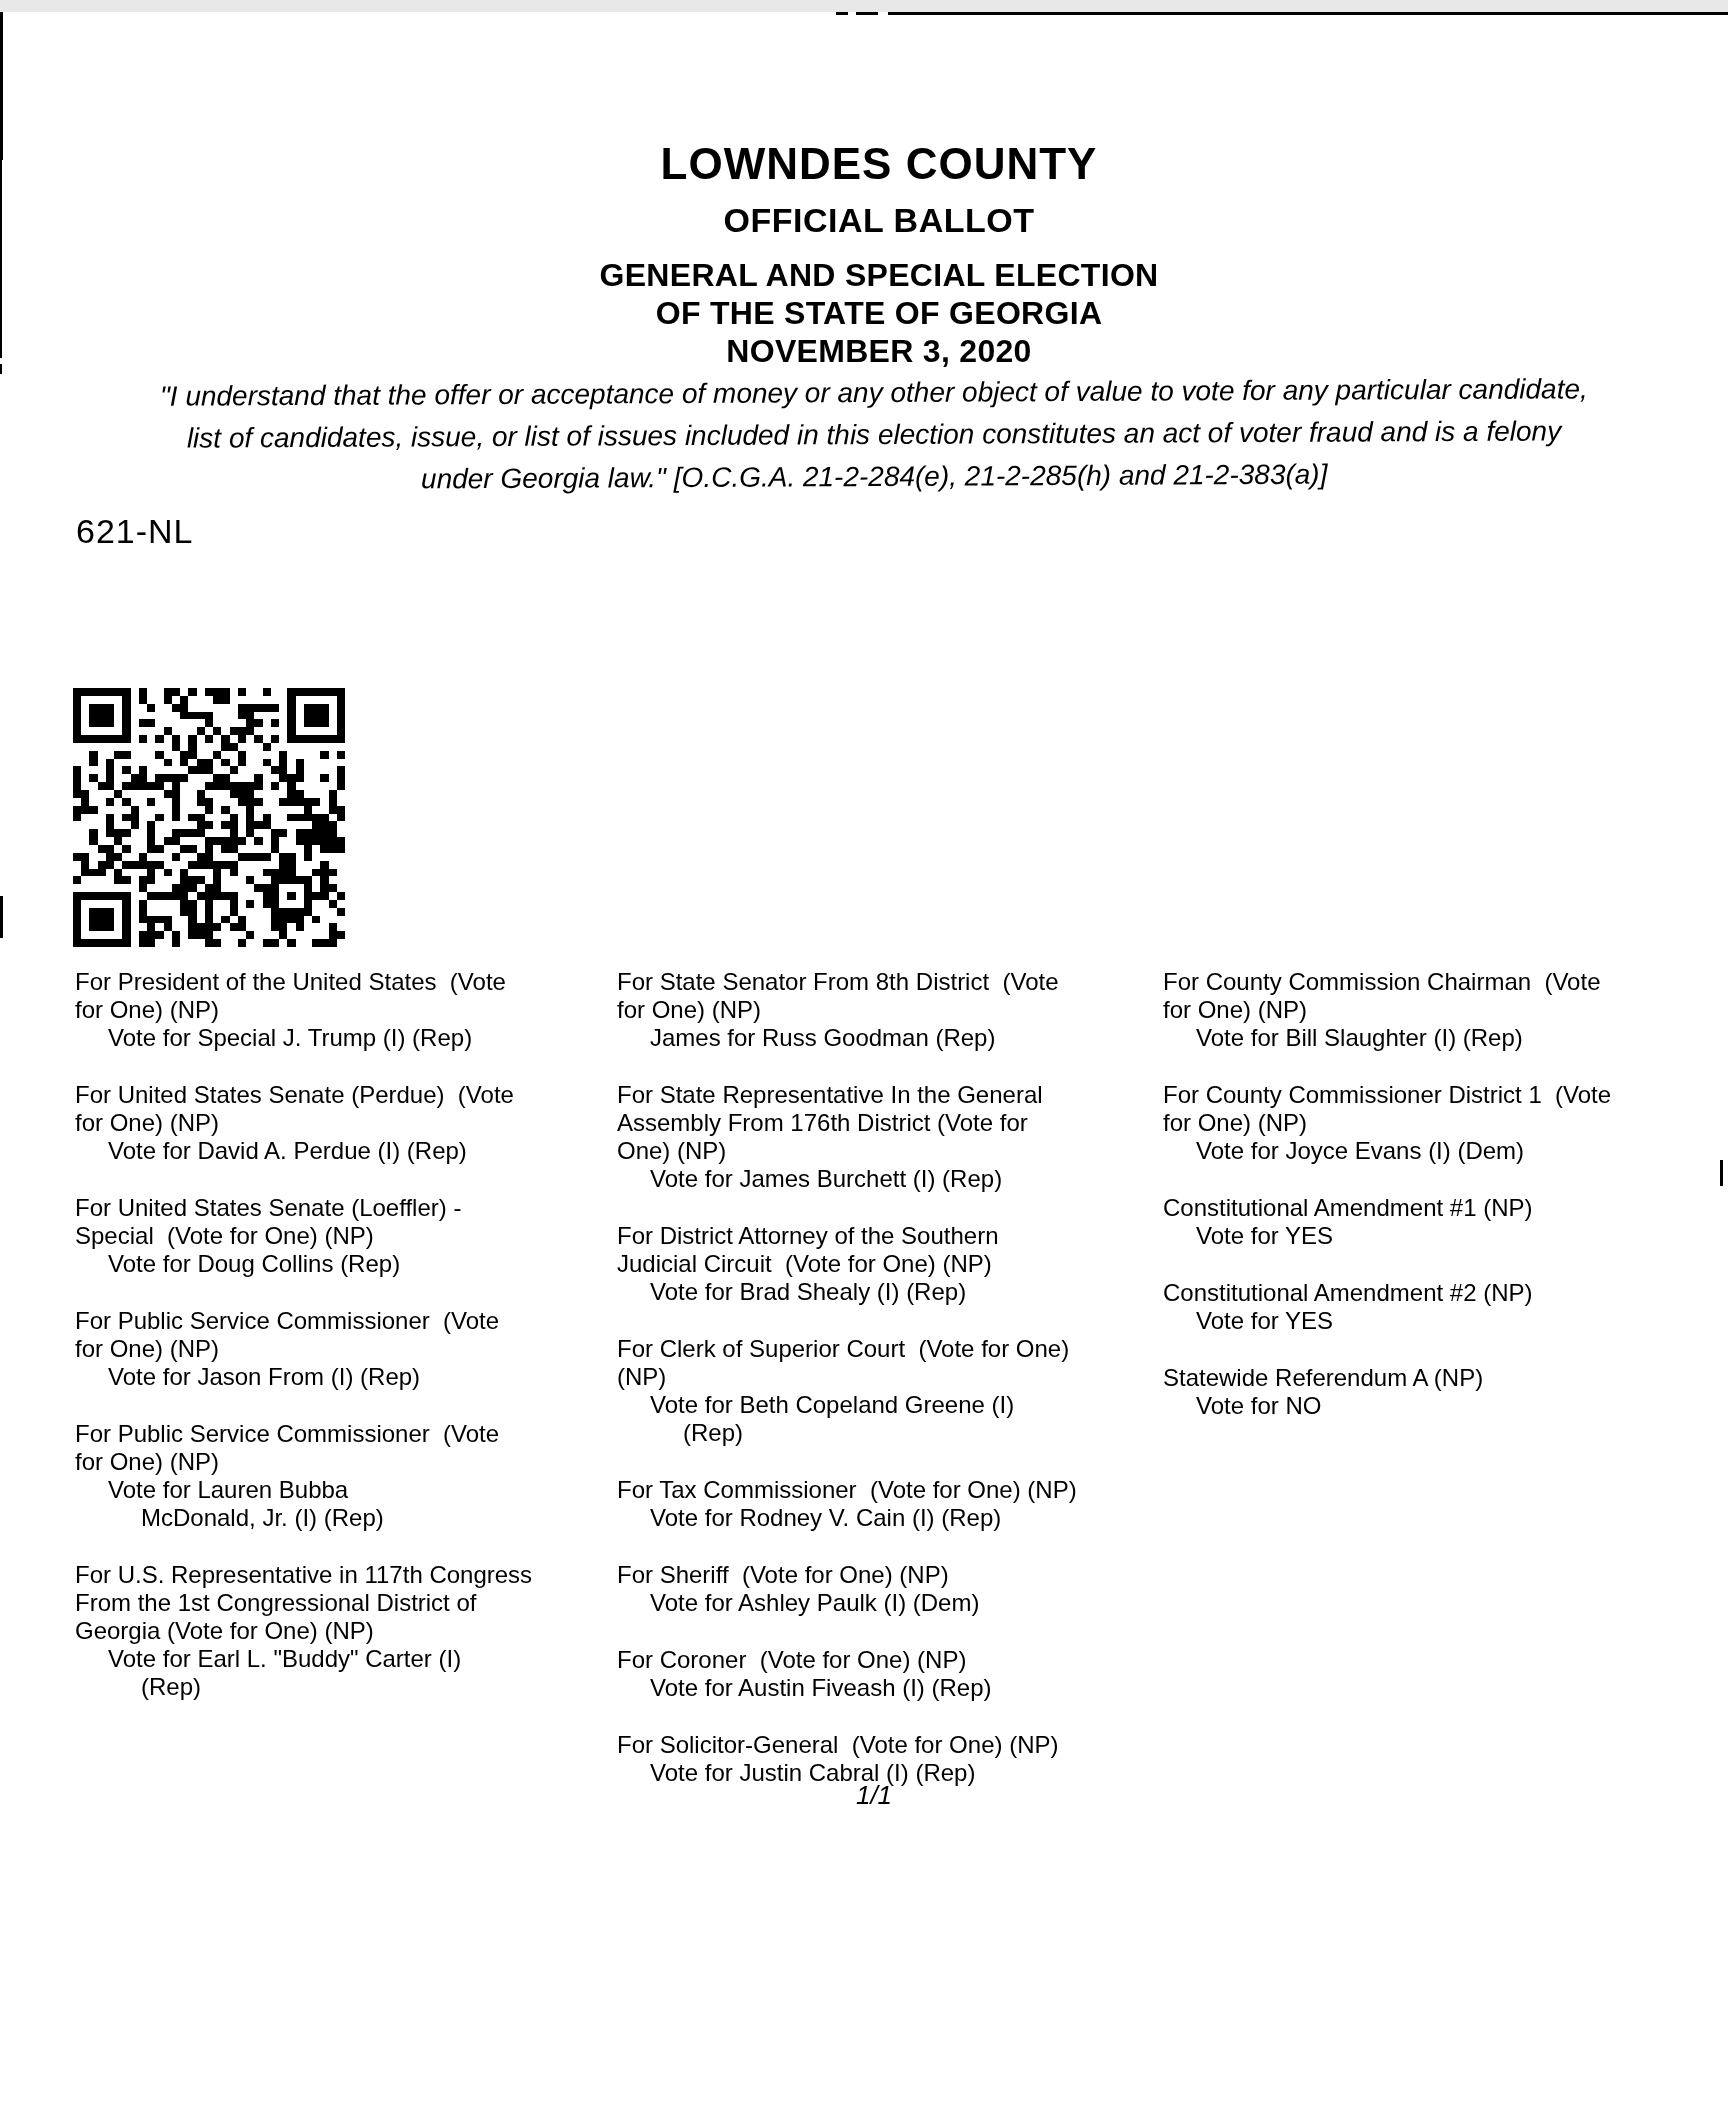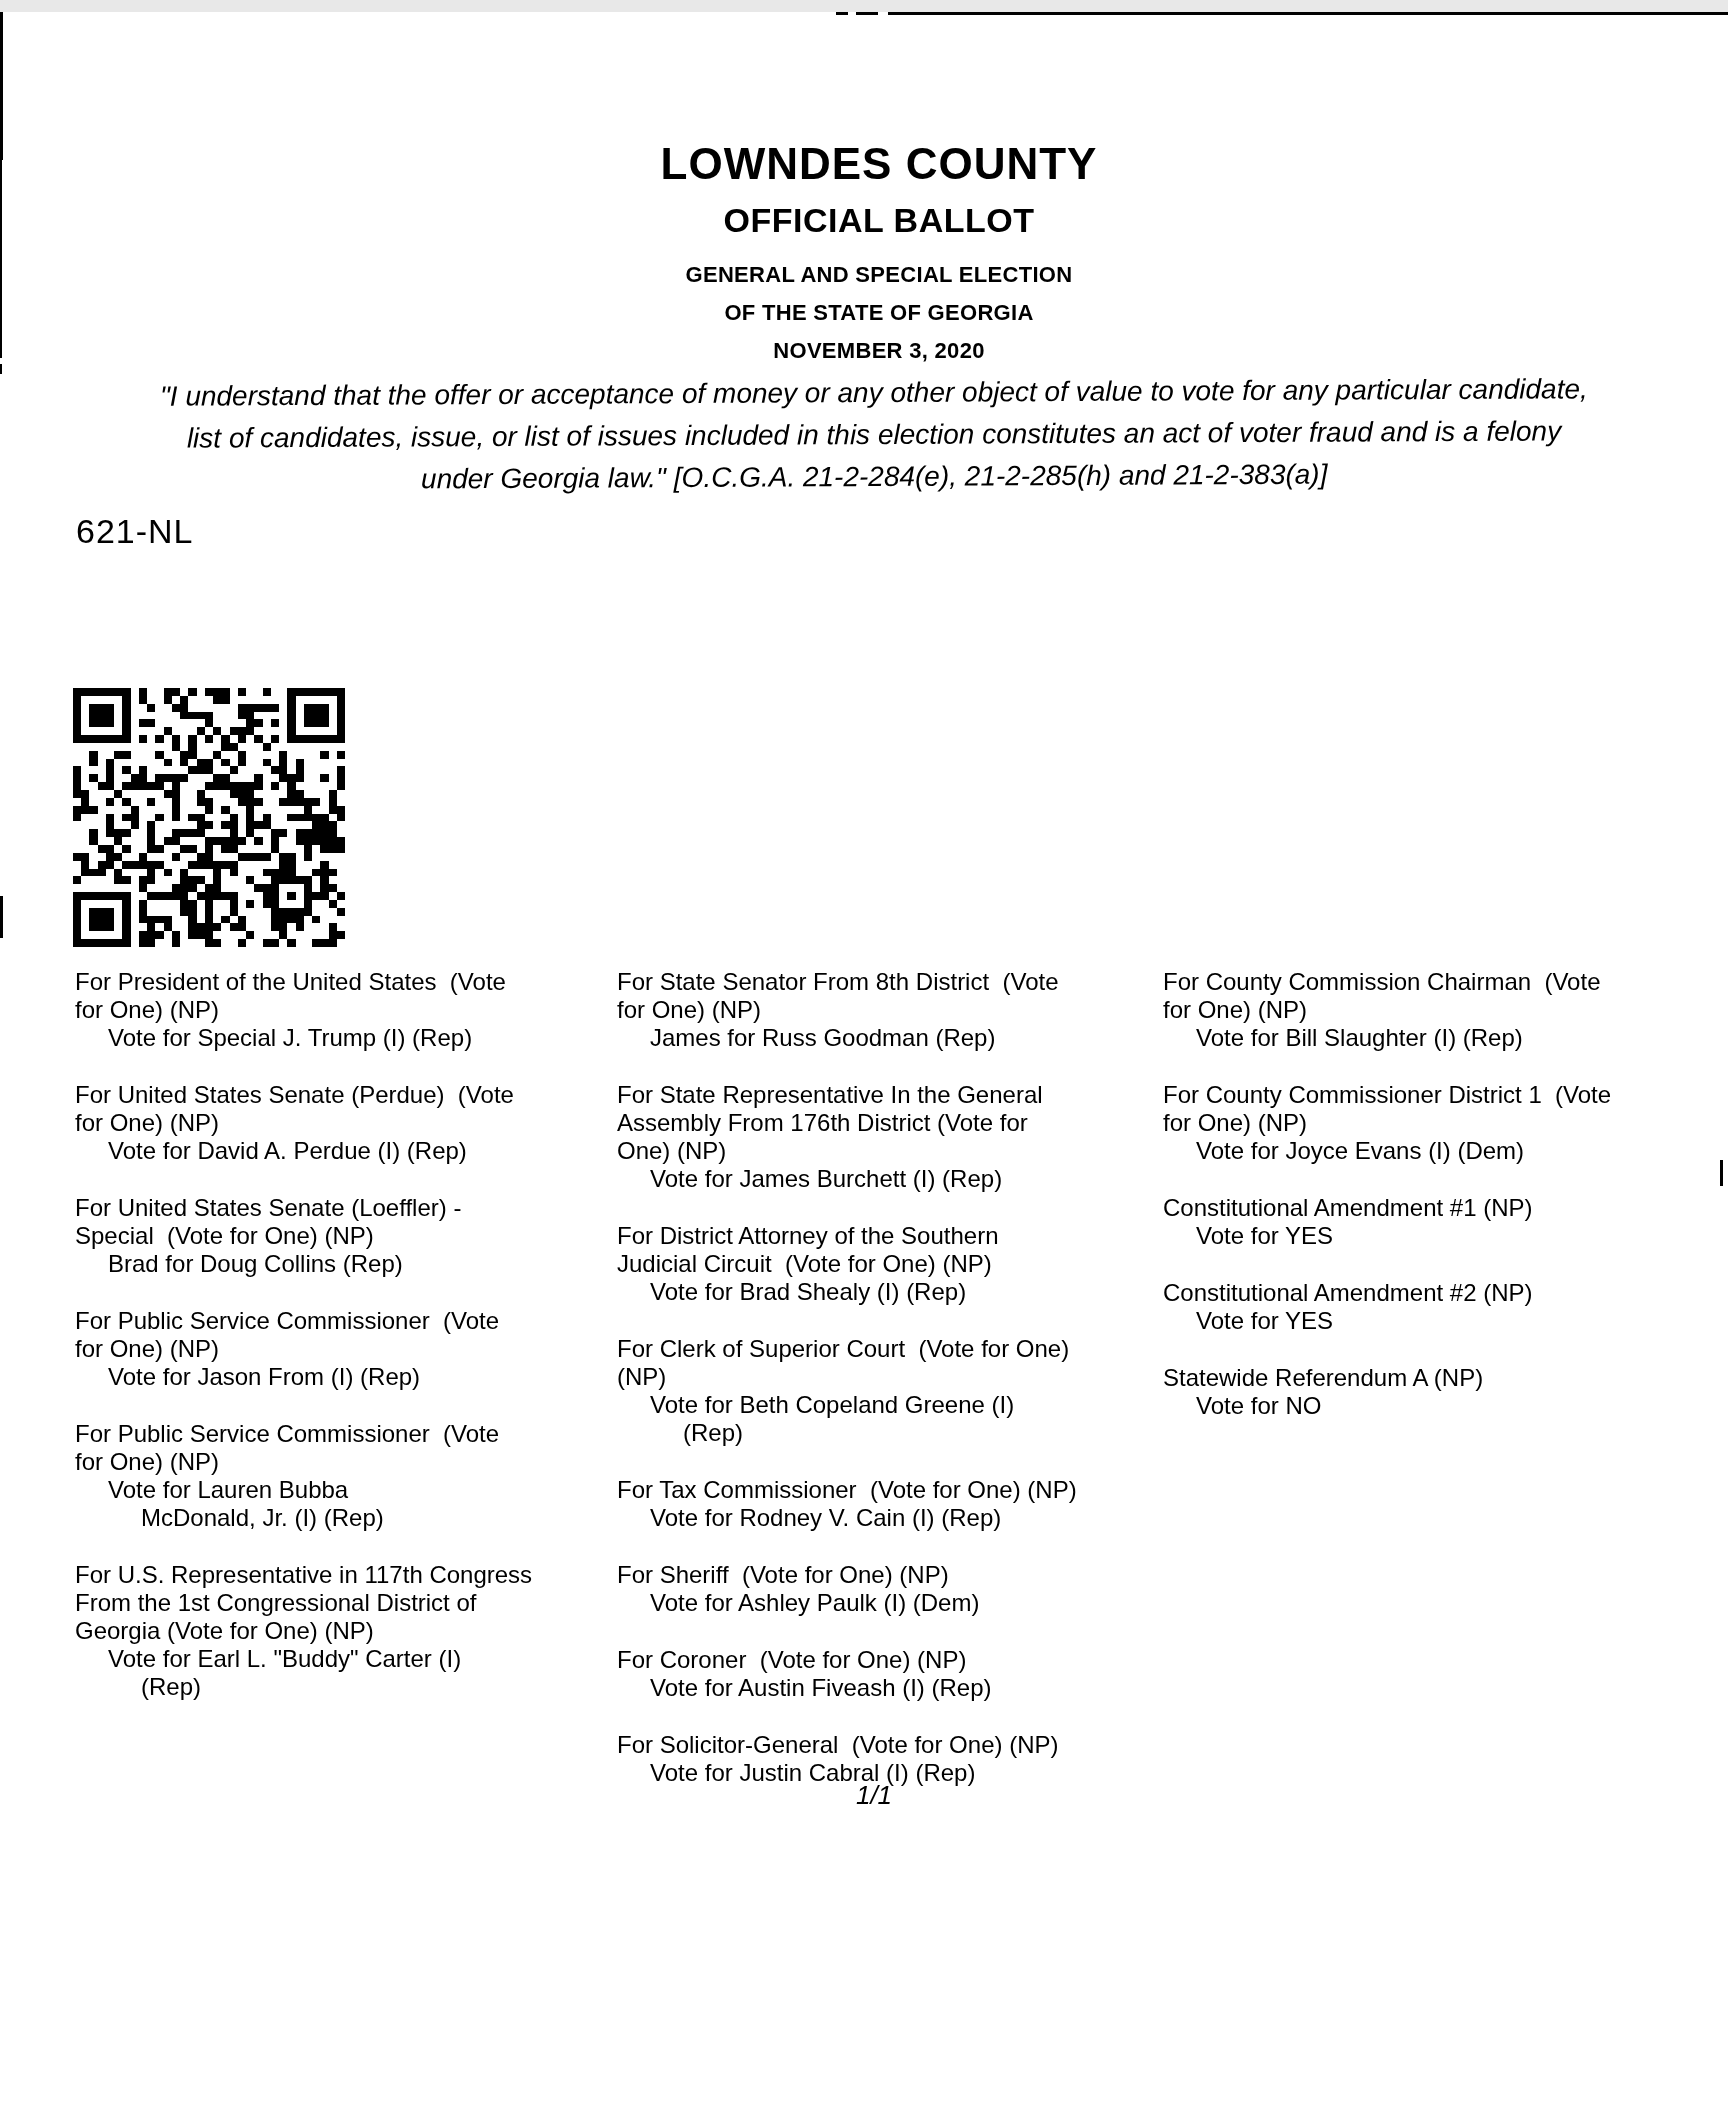--- a/index.html
+++ b/index.html
@@ -12,21 +12,21 @@
     color:#000;
     margin:12px auto;
   }
   .art{position:absolute;background:#000;}
 
   
   .masthead{position:absolute;left:30px;right:0;top:128px;text-align:center;}
   .county-title{font-size:44px;font-weight:bold;letter-spacing:1px;line-height:48px;}
   .ballot-type{font-size:34px;font-weight:bold;letter-spacing:.5px;line-height:40px;margin-top:12px;}
   .election-block{margin-top:16px;}
-  .election-block div{font-size:22px;font-weight:bold;line-height:38px;letter-spacing:.3px;}
+  .election-block div{font-size:32px;font-weight:bold;line-height:38px;letter-spacing:.3px;}
 
   
   .disclaimer{
     position:absolute;left:20px;right:0;top:360px;
     text-align:center;font-style:italic;font-size:28px;line-height:42px;
     transform:rotate(-0.3deg);
     white-space:pre-wrap;
   }
 
   .ballot-code{position:absolute;left:76px;top:500px;font-size:34px;letter-spacing:1px;}
@@ -595,21 +595,21 @@
         <div class="contest-vote">Vote for Special J. Trump (I) (Rep)</div>
       </article>
       <article class="contest">
         <div class="contest-title">For United States Senate (Perdue)  (Vote
 for One) (NP)</div>
         <div class="contest-vote">Vote for David A. Perdue (I) (Rep)</div>
       </article>
       <article class="contest">
         <div class="contest-title">For United States Senate (Loeffler) -
 Special  (Vote for One) (NP)</div>
-        <div class="contest-vote">Brad for Doug Collins (Rep)</div>
+        <div class="contest-vote">Vote for Doug Collins (Rep)</div>
       </article>
       <article class="contest">
         <div class="contest-title">For Public Service Commissioner  (Vote
 for One) (NP)</div>
         <div class="contest-vote">Vote for Jason From (I) (Rep)</div>
       </article>
       <article class="contest">
         <div class="contest-title">For Public Service Commissioner  (Vote
 for One) (NP)</div>
         <div class="contest-vote">Vote for Lauren Bubba

